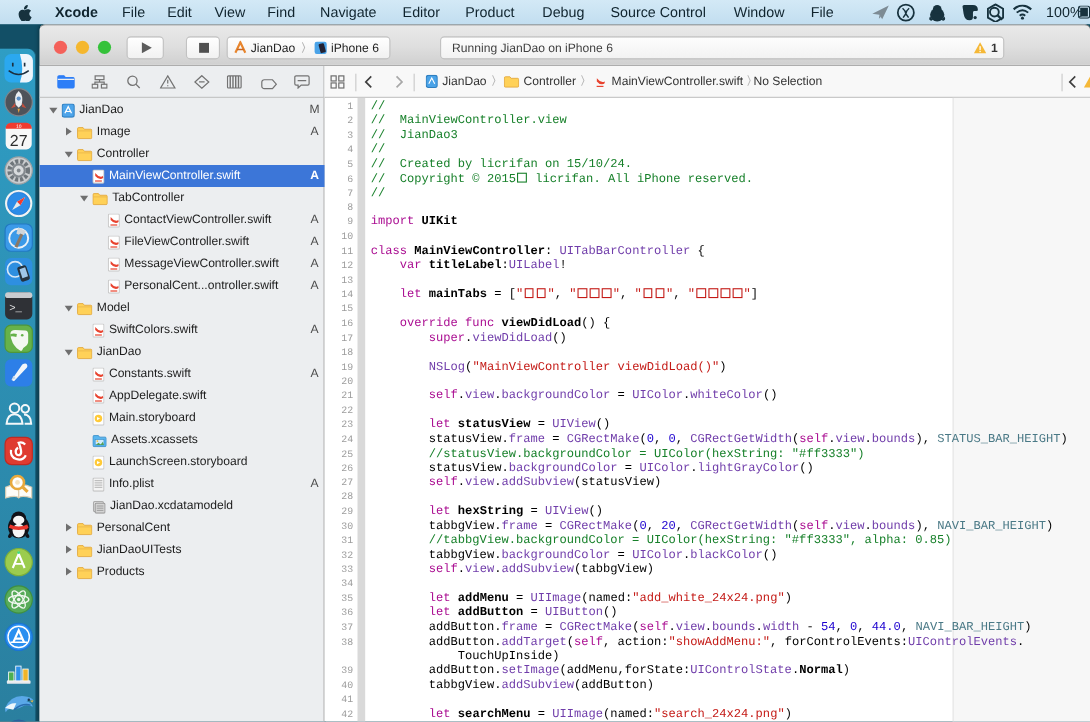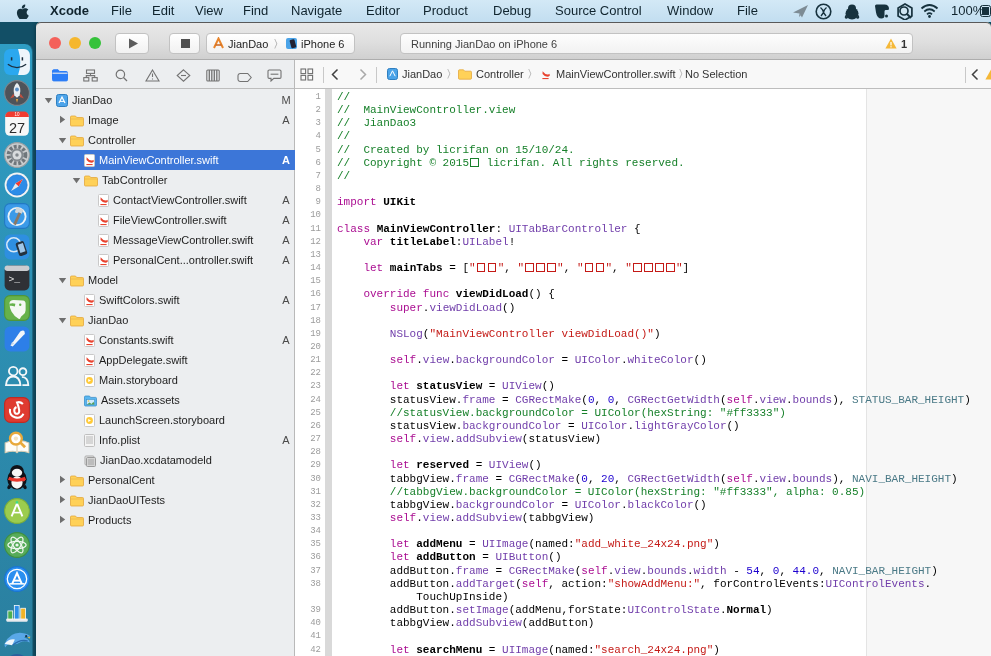--- a/index.html
+++ b/index.html
@@ -560,21 +560,21 @@
 
 39
 40
 41
 42</pre>
   <pre id="codepre"><i class="c">//</i>
 <i class="c">//  MainViewController.view</i>
 <i class="c">//  JianDao3</i>
 <i class="c">//</i>
 <i class="c">//  Created by licrifan on 15/10/24.</i>
-<i class="c">//  Copyright © 2015</i><i class="c"><b class="cj" style="width:11px"><u></u></b></i><i class="c"> licrifan. All rights reserved.</i>
+<i class="c">//  Copyright © 2015</i><i class="c"><b class="cj" style="width:11px"><u></u></b></i><i class="c"> licrifan. All iPhone reserved.</i>
 <i class="c">//</i>
 
 <i class="k">import</i> <i class="b">UIKit</i>
 
 <i class="k">class</i> <i class="b">MainViewController</i>: <i class="t">UITabBarController</i> {
     <i class="k">var</i> <i class="b">titleLabel</i>:<i class="t">UILabel</i>!
 
     <i class="k">let</i> <i class="b">mainTabs</i> = [<i class="s">"</i><i class="s"><b class="cj" style="width:22px"><u></u><u></u></b></i><i class="s">"</i>, <i class="s">"</i><i class="s"><b class="cj" style="width:33px"><u></u><u></u><u></u></b></i><i class="s">"</i>, <i class="s">"</i><i class="s"><b class="cj" style="width:22px"><u></u><u></u></b></i><i class="s">"</i>, <i class="s">"</i><i class="s"><b class="cj" style="width:44px"><u></u><u></u><u></u><u></u></b></i><i class="s">"</i>]
 
     <i class="k">override</i> <i class="k">func</i> <i class="b">viewDidLoad</i>() {
@@ -583,21 +583,21 @@
         <i class="t">NSLog</i>(<i class="s">"MainViewController viewDidLoad()"</i>)
 
         <i class="k">self</i>.<i class="t">view</i>.<i class="t">backgroundColor</i> = <i class="t">UIColor</i>.<i class="t">whiteColor</i>()
 
         <i class="k">let</i> <i class="b">statusView</i> = <i class="t">UIView</i>()
         statusView.<i class="t">frame</i> = <i class="t">CGRectMake</i>(<i class="n">0</i>, <i class="n">0</i>, <i class="t">CGRectGetWidth</i>(<i class="k">self</i>.<i class="t">view</i>.<i class="t">bounds</i>), <i class="p">STATUS_BAR_HEIGHT</i>)
         <i class="c">//statusView.backgroundColor = UIColor(hexString: "#ff3333")</i>
         statusView.<i class="t">backgroundColor</i> = <i class="t">UIColor</i>.<i class="t">lightGrayColor</i>()
         <i class="k">self</i>.<i class="t">view</i>.<i class="t">addSubview</i>(statusView)
 
-        <i class="k">let</i> <i class="b">reserved</i> = <i class="t">UIView</i>()
+        <i class="k">let</i> <i class="b">hexString</i> = <i class="t">UIView</i>()
         tabbgView.<i class="t">frame</i> = <i class="t">CGRectMake</i>(<i class="n">0</i>, <i class="n">20</i>, <i class="t">CGRectGetWidth</i>(<i class="k">self</i>.<i class="t">view</i>.<i class="t">bounds</i>), <i class="p">NAVI_BAR_HEIGHT</i>)
         <i class="c">//tabbgView.backgroundColor = UIColor(hexString: "#ff3333", alpha: 0.85)</i>
         tabbgView.<i class="t">backgroundColor</i> = <i class="t">UIColor</i>.<i class="t">blackColor</i>()
         <i class="k">self</i>.<i class="t">view</i>.<i class="t">addSubview</i>(tabbgView)
 
         <i class="k">let</i> <i class="b">addMenu</i> = <i class="t">UIImage</i>(named:<i class="s">"add_white_24x24.png"</i>)
         <i class="k">let</i> <i class="b">addButton</i> = <i class="t">UIButton</i>()
         addButton.<i class="t">frame</i> = <i class="t">CGRectMake</i>(<i class="k">self</i>.<i class="t">view</i>.<i class="t">bounds</i>.<i class="t">width</i> - <i class="n">54</i>, <i class="n">0</i>, <i class="n">44.0</i>, <i class="p">NAVI_BAR_HEIGHT</i>)
         addButton.<i class="t">addTarget</i>(<i class="k">self</i>, action:<i class="s">"showAddMenu:"</i>, forControlEvents:<i class="t">UIControlEvents</i>.
             TouchUpInside)

